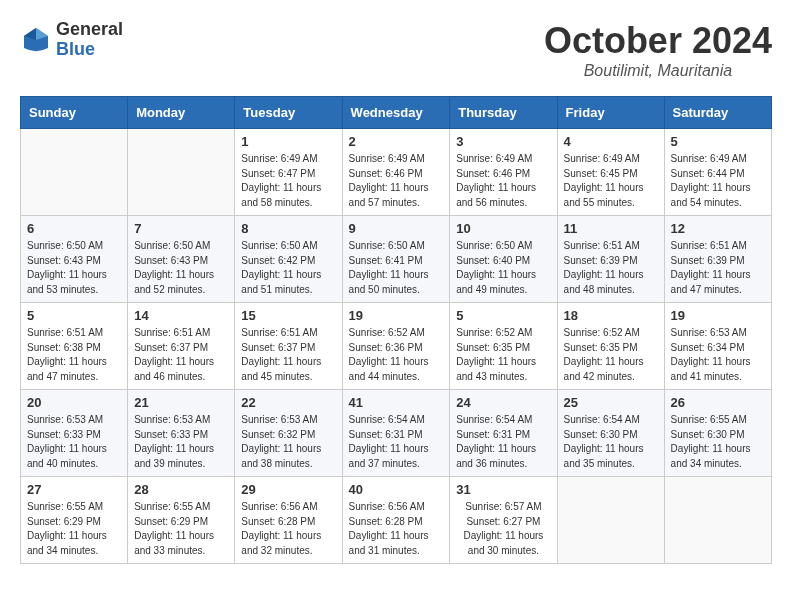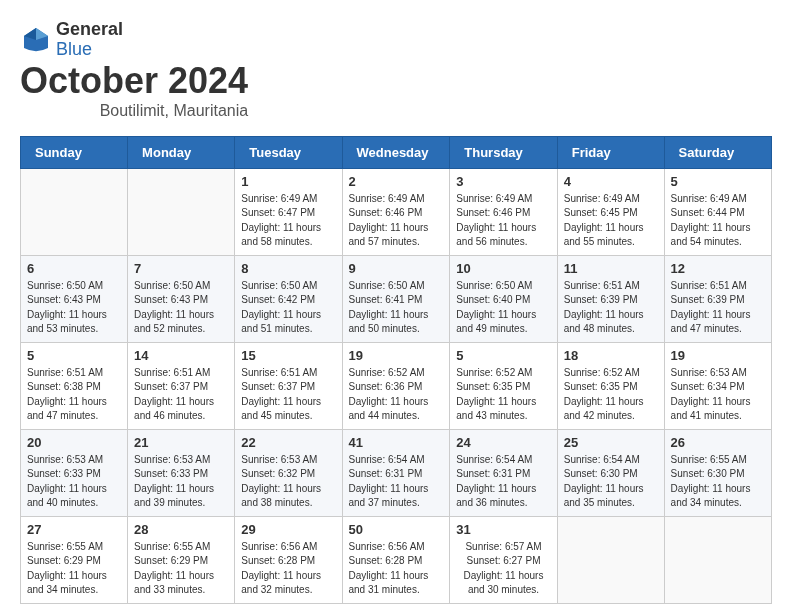--- a/index.html
+++ b/index.html
@@ -8,58 +8,58 @@
       background: #fff;
       width: 792px;
       min-height: 612px;
       padding: 20px;
     }
     .header {
       display: flex;
       justify-content: space-between;
       align-items: flex-start;
       margin-bottom: 16px;
-      flex-direction: column;
     }
     .logo {
       display: flex;
       align-items: center;
       gap: 4px;
     }
     .logo-text {
       display: flex;
       flex-direction: column;
       line-height: 1.1;
     }
     .logo-icon {
       width: 32px;
       height: 32px;
     }
     .title-block {
-      text-align: right;
+      text-align: center;
     }
     .title-month {
       font-size: 36px;
       font-weight: bold;
       color: #333;
     }
     .title-location {
       font-size: 16px;
       color: #555;
+      font-style: italic;
     }
     .calendar {
       width: 100%;
       border-collapse: collapse;
     }
     .calendar th {
       background-color: #2a6db5;
       color: #fff;
       font-size: 13px;
       font-weight: bold;
-      padding: 8px 14px;
+      padding: 8px 8px;
       border: 1px solid #1e5a9a;
       text-align: left;
     }
     .calendar td {
       border: 1px solid #ccc;
       vertical-align: top;
       padding: 5px 6px;
       font-size: 10.5px;
       color: #333;
       width: 108px;
@@ -91,21 +91,21 @@
 
 <div class="header">
   <div class="logo">
     <svg class="logo-icon" viewBox="0 0 40 40">
       <path d="M20 5 L35 15 L35 30 Q20 38 5 30 L5 15 Z" fill="#2a6db5"></path>
       <path d="M20 5 L35 15 L20 20 Z" fill="#5a9fd4"></path>
       <path d="M5 15 L20 20 L20 5 Z" fill="#1a5a9a"></path>
     </svg>
     <div class="logo-text">
       <span style="font-size:18px;font-weight:bold;color:#333;">General</span>
-      <span style="font-size:18px;font-weight:normal;color:#2a6db5;">Blue</span>
+      <span style="font-size:18px;font-weight:bold;color:#2a6db5;">Blue</span>
     </div>
   </div>
   <div class="title-block">
     <div class="title-month">October 2024</div>
     <div class="title-location">Boutilimit, Mauritania</div>
   </div>
 </div>
 
 <table class="calendar">
   <thead>
@@ -299,21 +299,21 @@
 Sunset: 6:29 PM
 Daylight: 11 hours and 33 minutes.</div>
         </td>
         <td>
           <span class="day-num">29</span>
           <div class="day-detail" style="white-space: pre-line;">Sunrise: 6:56 AM
 Sunset: 6:28 PM
 Daylight: 11 hours and 32 minutes.</div>
         </td>
         <td>
-          <span class="day-num">50</span>
+          <span class="day-num">40</span>
           <div class="day-detail" style="white-space: pre-line;">Sunrise: 6:56 AM
 Sunset: 6:28 PM
 Daylight: 11 hours and 31 minutes.</div>
         </td>
         <td>
           <span class="day-num">31</span>
           <div class="day-detail" style="white-space: pre-line; text-align: center;">Sunrise: 6:57 AM
 Sunset: 6:27 PM
 Daylight: 11 hours and 30 minutes.</div>
         </td>

